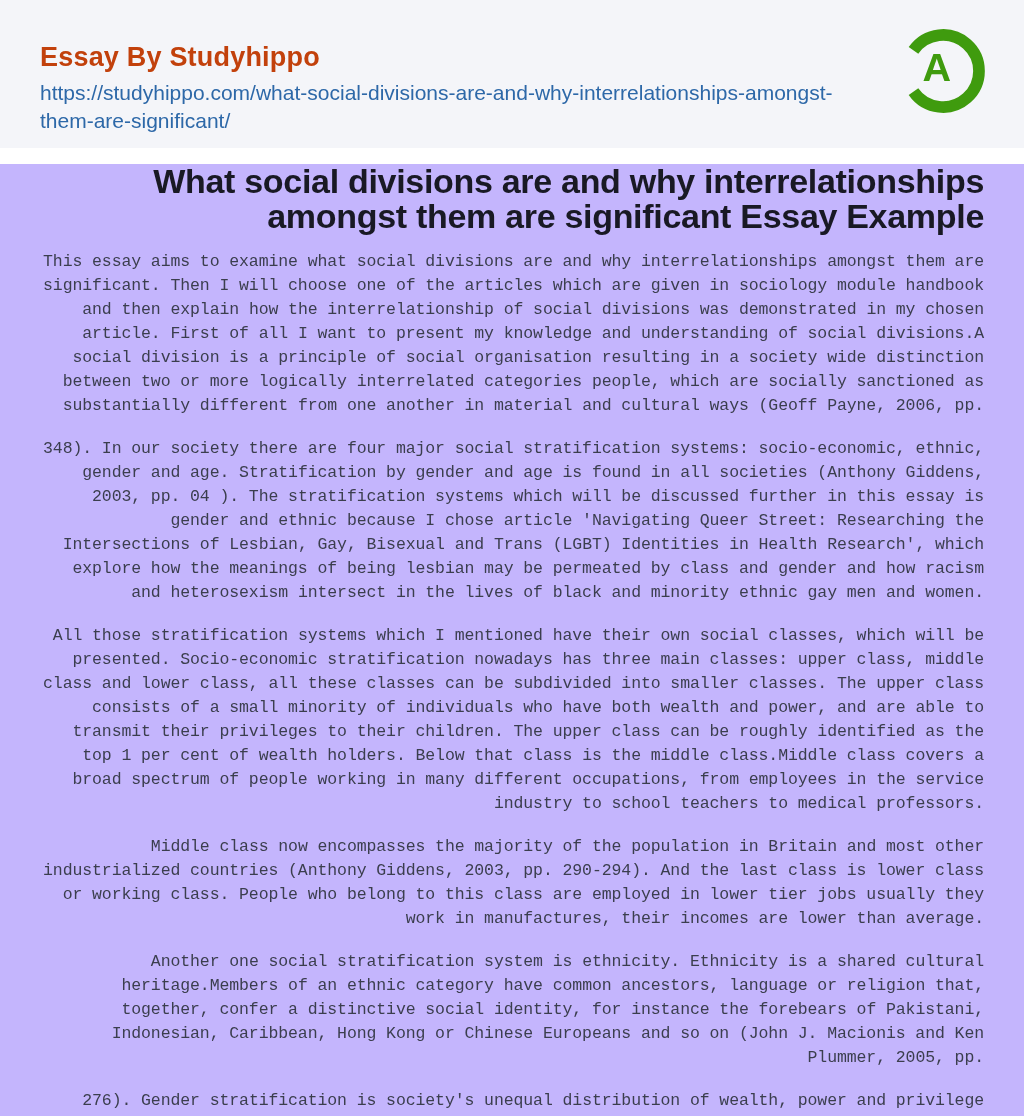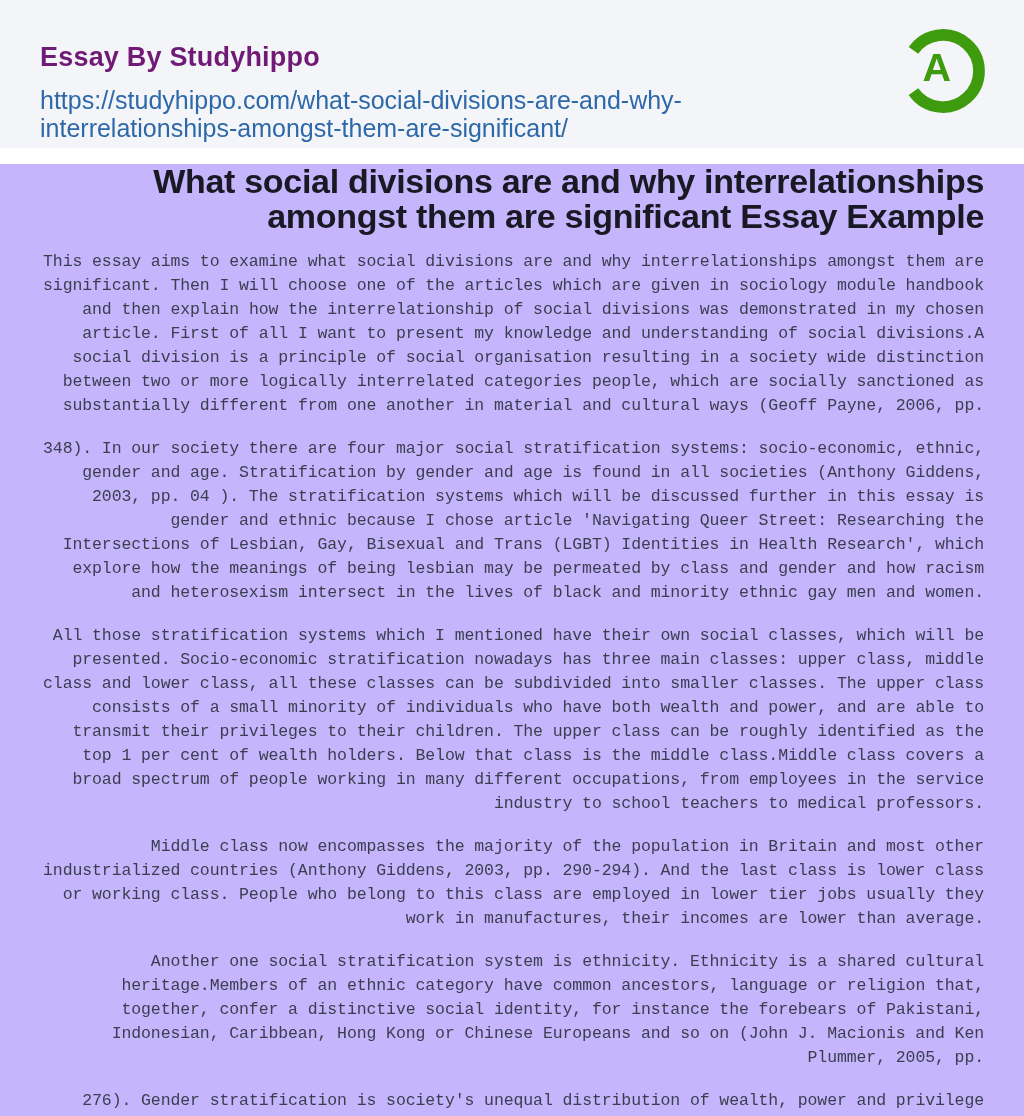--- a/index.html
+++ b/index.html
@@ -18,27 +18,27 @@
     position: relative;
     width: 100%;
     height: 148px;
     background: #f4f5f9;
     padding: 42px 0 0 40px;
   }
   .site-title {
     margin: 0;
     font-size: 27px;
     font-weight: 700;
-    color: #701a75;
+    color: #c2410c;
     letter-spacing: 0.2px;
   }
   .essay-url {
-    margin-top: 13px;
+    margin-top: 6px;
     max-width: 835px;
-    font-size: 25px;
+    font-size: 21px;
     line-height: 28px;
     color: #2d68a8;
     overflow-wrap: break-word;
     cursor: pointer;
   }
   .logo {
     position: absolute;
     top: 26px;
     right: 36px;
     width: 90px;

